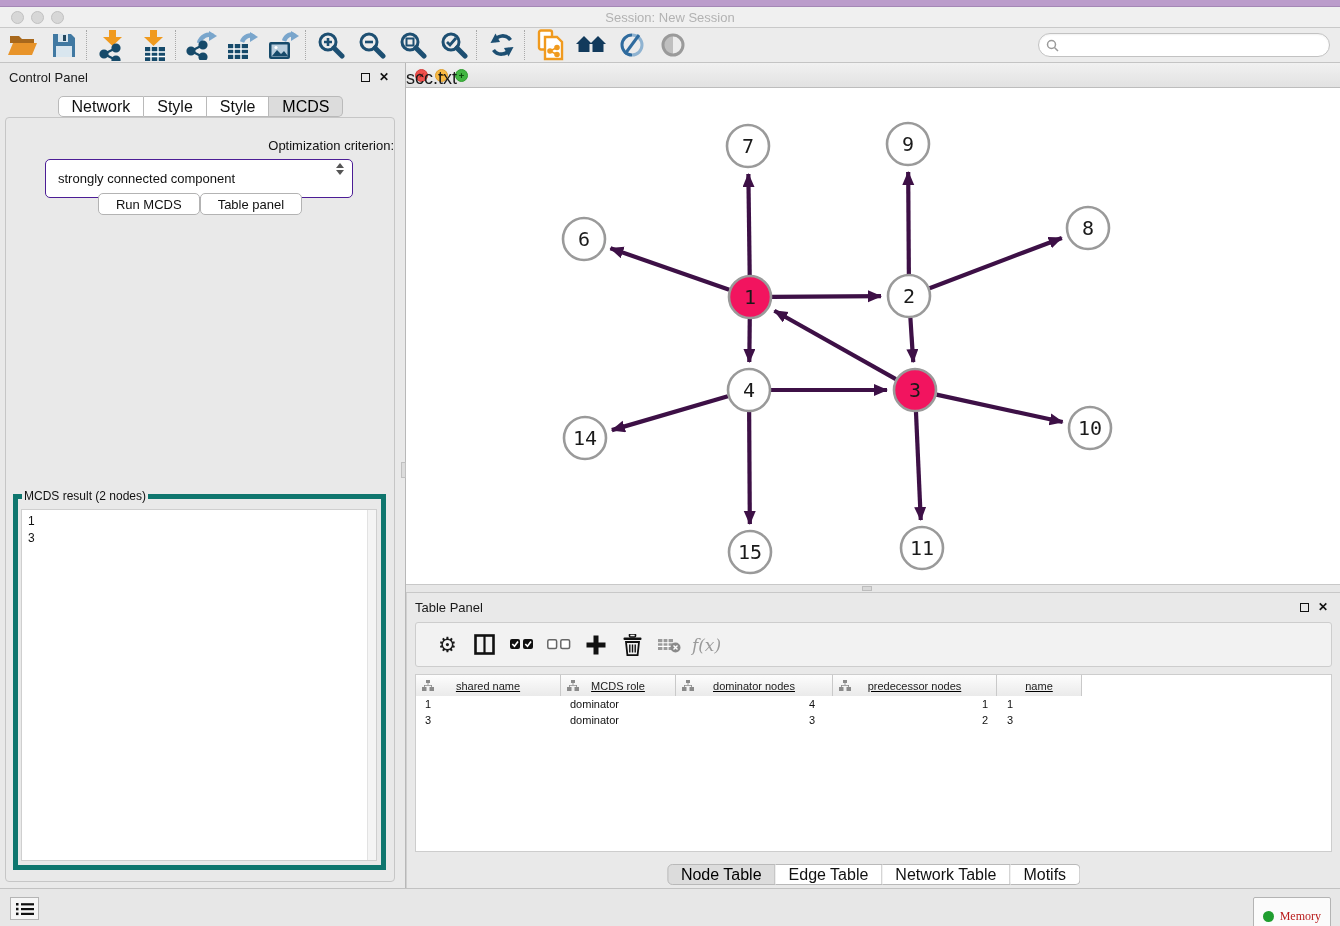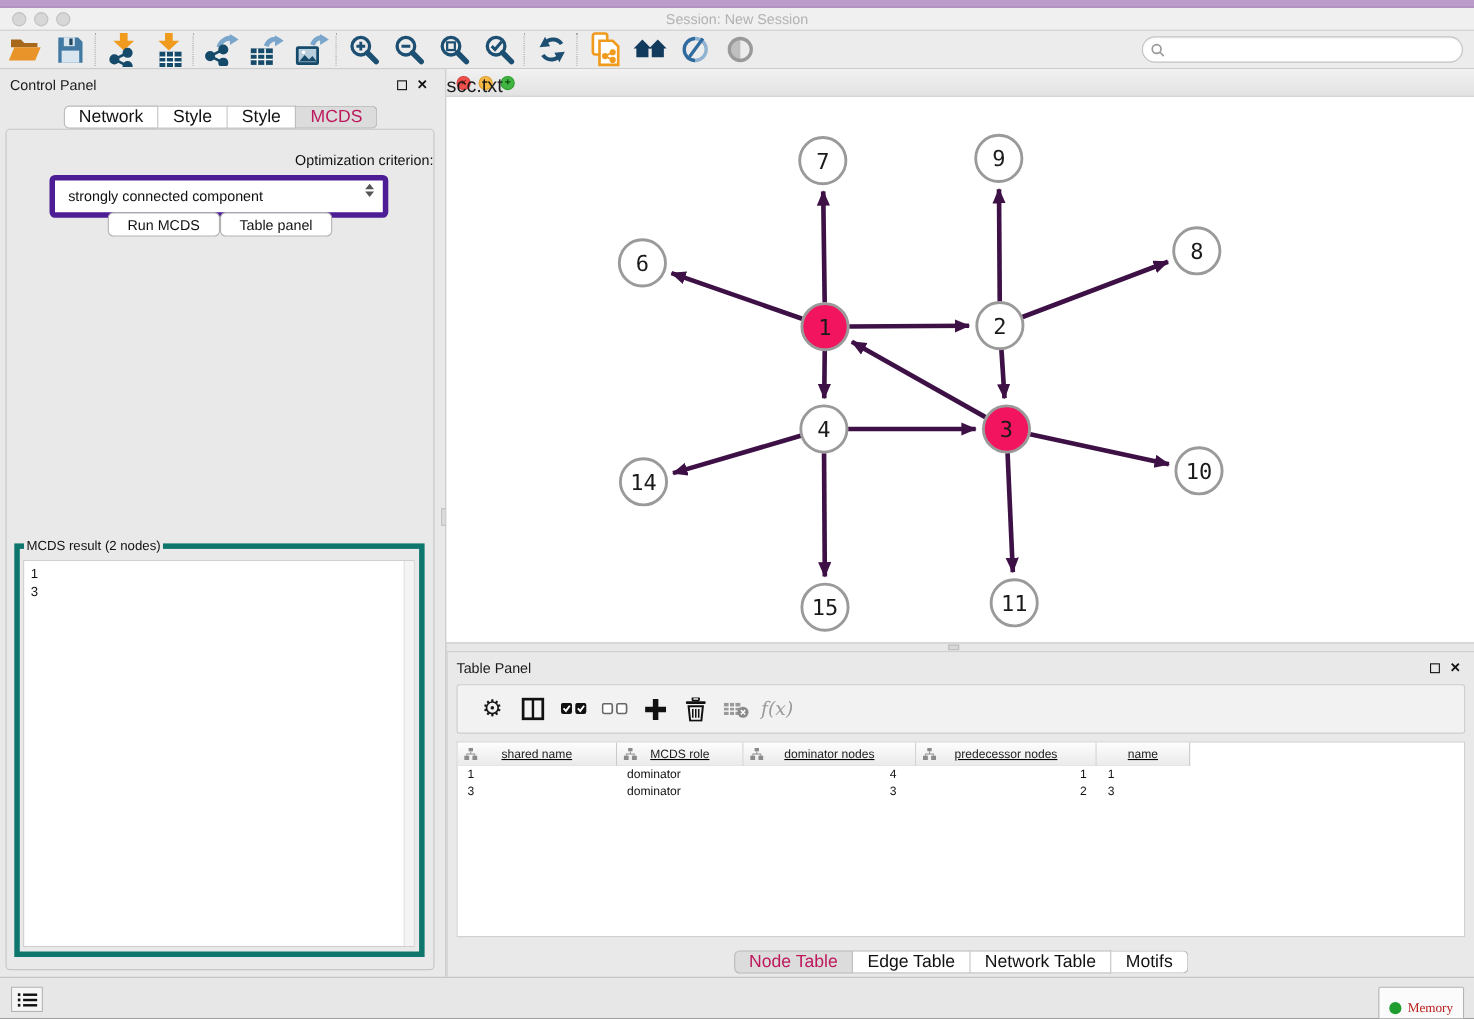--- a/index.html
+++ b/index.html
@@ -23,25 +23,25 @@
   
   .cpanel{position:absolute;left:0;top:63px;width:401px;bottom:38px;background:#e9e9e9;}
   .phead{position:absolute;top:7px;left:9px;font-size:13px;color:#1a1a1a;}
   .phead-icons{position:absolute;top:8px;right:12px;display:flex;gap:9px;align-items:center;}
   .float-ico{width:9px;height:9px;border:1.5px solid #111;}
   .x-ico{font-size:12px;font-weight:bold;color:#111;line-height:1;}
   .seg{display:flex;}
   .seg .tab{height:21px;padding:0 13px;background:#fff;border:1px solid #b9b9b9;border-left:none;font-size:16px;display:flex;align-items:center;color:#111;cursor:default;}
   .seg .tab:first-child{border-left:1px solid #b9b9b9;border-radius:5px 0 0 5px;}
   .seg .tab:last-child{border-radius:0 5px 5px 0;}
-  .seg .tab.sel{background:#dcdcdc;color:#be185d;}
+  .seg .tab.sel{background:#dcdcdc;color:#000000;}
   .ctabs{position:absolute;top:33px;left:50%;transform:translateX(-50%);}
   .cbox{position:absolute;left:5px;right:6px;top:54px;bottom:6px;border:1px solid #c6c6c6;border-radius:4px;background:#e9e9e9;}
   .optlabel{position:absolute;top:20px;left:0;right:0;text-align:right;font-size:13px;color:#111;}
-  .select{position:absolute;left:39px;right:41px;top:41px;height:39px;background:#fff;border:5px solid #4c1d95;border-radius:5px;display:flex;align-items:center;font-size:13px;color:#111;padding-left:12px;}
+  .select{position:absolute;left:39px;right:41px;top:41px;height:39px;background:#fff;border:1px solid #4c1d95;border-radius:5px;display:flex;align-items:center;font-size:13px;color:#111;padding-left:12px;}
   .stepper{position:absolute;right:8px;top:3px;display:flex;flex-direction:column;gap:2px;align-items:center;}
   .stepper .up{width:0;height:0;border-left:4px solid transparent;border-right:4px solid transparent;border-bottom:5px solid #555;}
   .stepper .dn{width:0;height:0;border-left:4px solid transparent;border-right:4px solid transparent;border-top:5px solid #555;}
   .btnrow{position:absolute;top:75px;left:0;right:0;display:flex;justify-content:center;}
   .pbtn{height:22px;padding:0 17px;background:#fff;border:1px solid #b3b3b3;border-radius:5px;font-size:13px;color:#111;display:flex;align-items:center;}
   .resultbox{position:absolute;left:7px;right:8px;top:371px;bottom:11px;border:5px solid #0f766e;background:#e9e9e9;padding:0;}
   .resultbox legend{font-size:12px;color:#111;margin-left:4px;padding:0 2px;}
   .resultinner{position:absolute;left:3px;right:4px;top:6px;bottom:4px;background:#fff;border:1px solid #cfcfcf;font-size:12px;color:#111;padding:3px 0 0 6px;line-height:17px;}
   .resultscroll{position:absolute;top:0;bottom:0;right:0;width:9px;background:#f4f4f4;border-left:1px solid #e2e2e2;}
   

